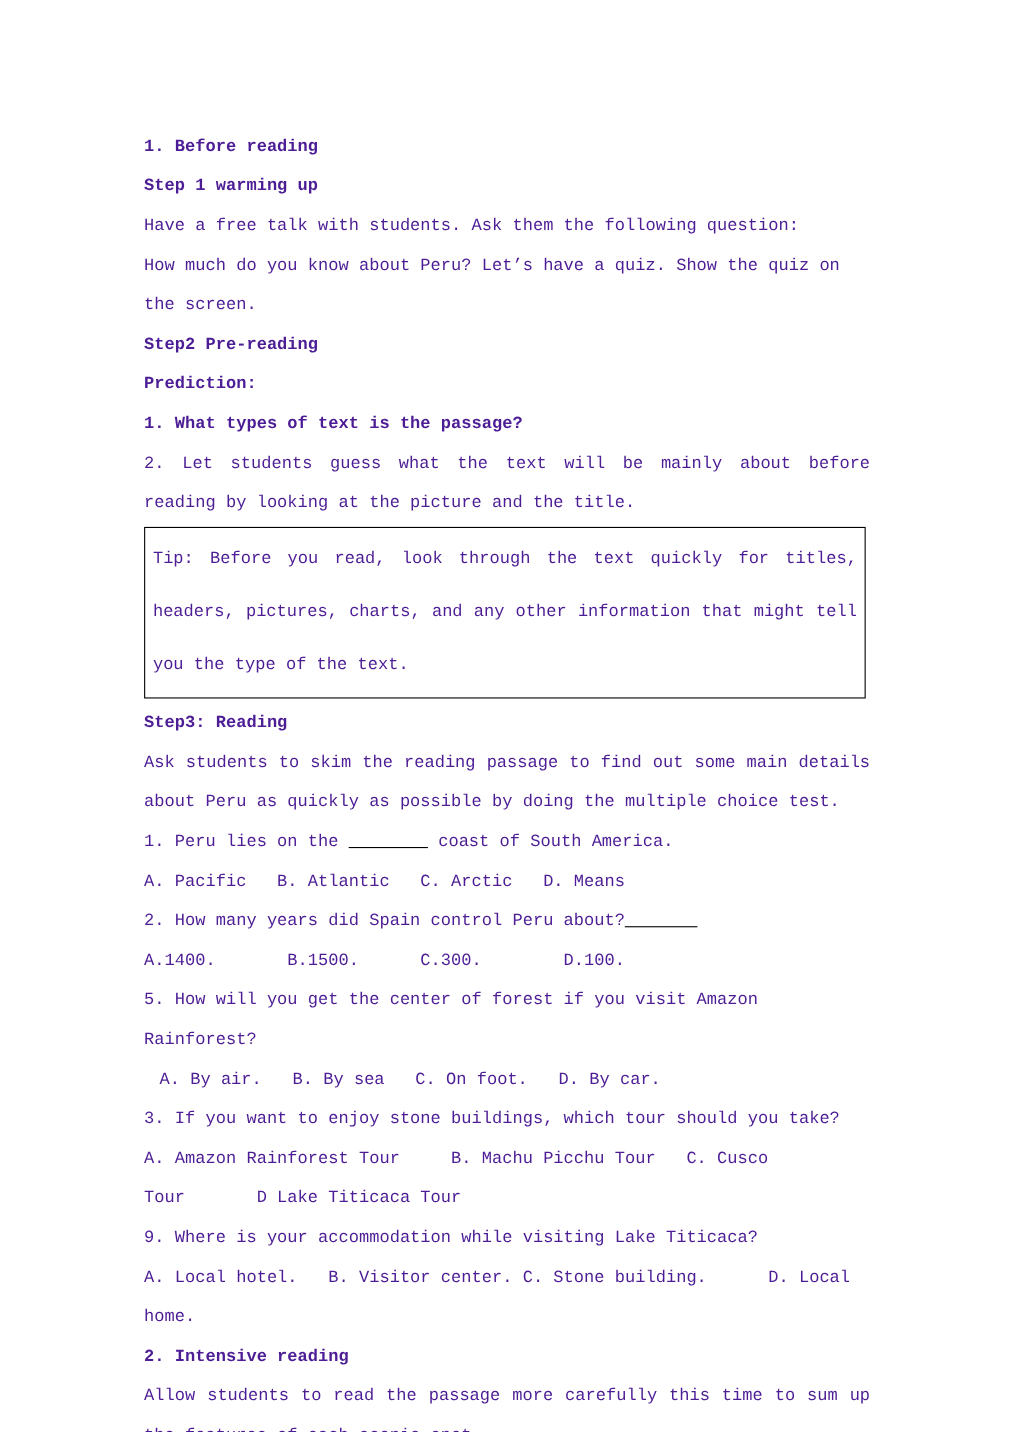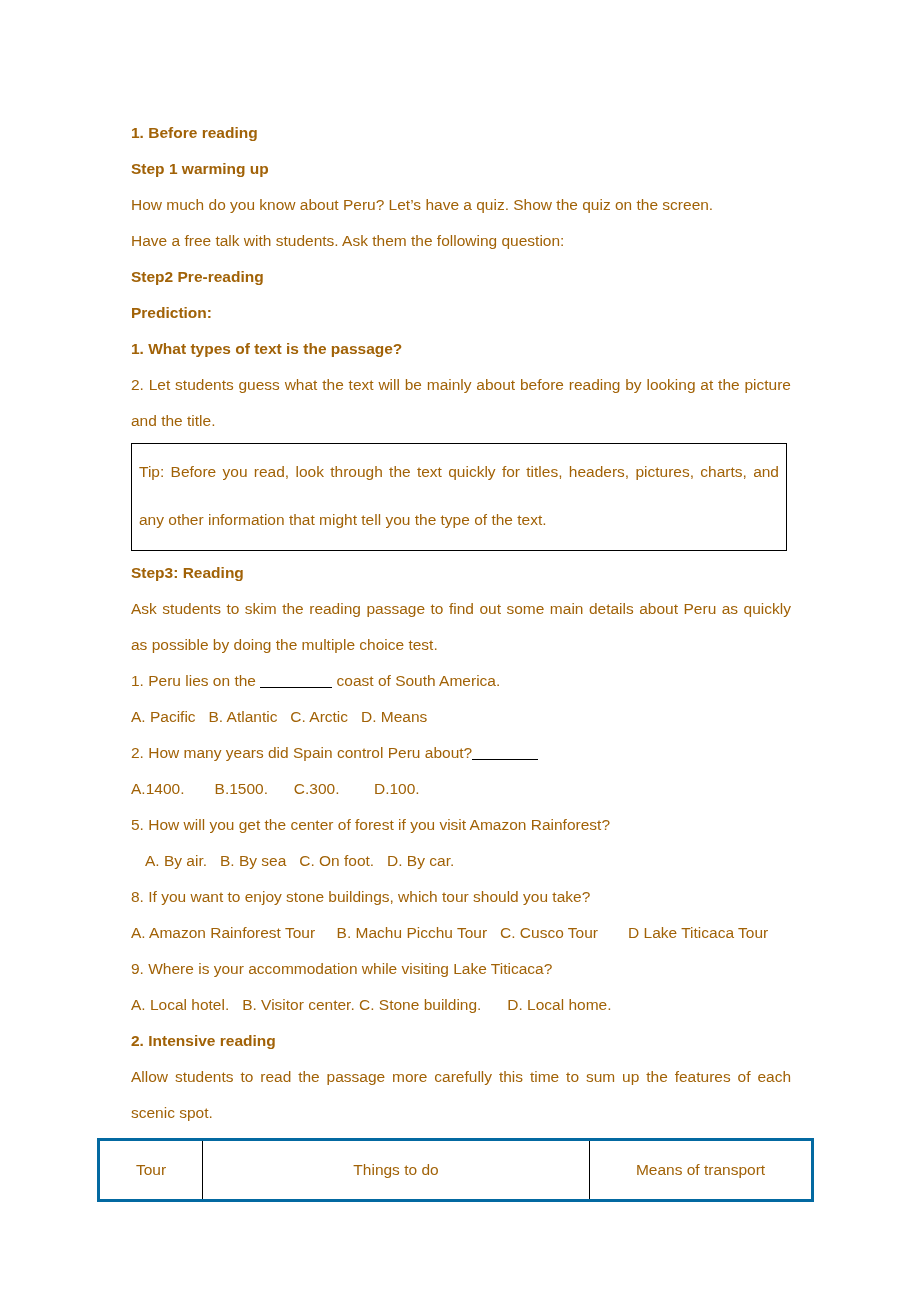--- a/index.html
+++ b/index.html
@@ -5,22 +5,22 @@
   html, body {
     margin: 0;
     padding: 0;
     background: #ffffff;
   }
   .page {
     position: relative;
     width: 920px;
     height: 1302px;
     background: #ffffff;
-    font-family: Liberation Sans, sans-serif;
-    color: #a16207;
+    font-family: Liberation Mono, monospace;
+    color: #4c1d95;
     overflow: hidden;
   }
   .content {
     position: absolute;
     left: 131px;
     top: 115px;
     width: 660px;
   }
   .line {
     font-size: 15.5px;
@@ -87,23 +87,23 @@
 </head>
 <body>
 
 <div class="page">
   <div class="content">
 
     <p class="line bold">1. Before reading</p>
 
     <p class="line bold">Step 1 warming up</p>
 
+    <p class="line">Have a free talk with students. Ask them the following question:</p>
+
     <p class="line">How much do you know about Peru? Let’s have a quiz. Show the quiz on the screen.</p>
-
-    <p class="line">Have a free talk with students. Ask them the following question:</p>
 
     <p class="line bold">Step2 Pre-reading</p>
 
     <p class="line bold">Prediction:</p>
 
     <p class="line bold">1. What types of text is the passage?</p>
 
     <p class="line just">2. Let students guess what the text will be mainly about before reading by looking at the picture and the title.</p>
 
     <div class="tipbox">
@@ -120,21 +120,21 @@
     <p class="line">A. Pacific   B. Atlantic   C. Arctic   D. Means</p>
 
     <p class="line"><span>2. How many years did Spain control Peru about?</span><span class="blank-sm"></span></p>
 
     <p class="line">A.1400.&nbsp;&nbsp;&nbsp;&nbsp;&nbsp;&nbsp; B.1500.&nbsp;&nbsp;&nbsp;&nbsp;&nbsp; C.300.&nbsp;&nbsp;&nbsp;&nbsp;&nbsp;&nbsp;&nbsp; D.100.</p>
 
     <p class="line">5. How will you get the center of forest if you visit Amazon Rainforest?</p>
 
     <p class="line indent-sm">A. By air.   B. By sea   C. On foot.   D. By car.</p>
 
-    <p class="line">8. If you want to enjoy stone buildings, which tour should you take?</p>
+    <p class="line">3. If you want to enjoy stone buildings, which tour should you take?</p>
 
     <p class="line">A. Amazon Rainforest Tour&nbsp;&nbsp;&nbsp;&nbsp; B. Machu Picchu Tour&nbsp;&nbsp; C. Cusco Tour&nbsp;&nbsp;&nbsp;&nbsp;&nbsp;&nbsp; D Lake Titicaca Tour</p>
 
     <p class="line">9. Where is your accommodation while visiting Lake Titicaca?</p>
 
     <p class="line">A. Local hotel.&nbsp;&nbsp; B. Visitor center. C. Stone building.&nbsp;&nbsp;&nbsp;&nbsp;&nbsp; D. Local home.</p>
 
     <p class="line bold">2. Intensive reading</p>
 
     <p class="line just">Allow students to read the passage more carefully this time to sum up the features of each scenic spot.</p>

